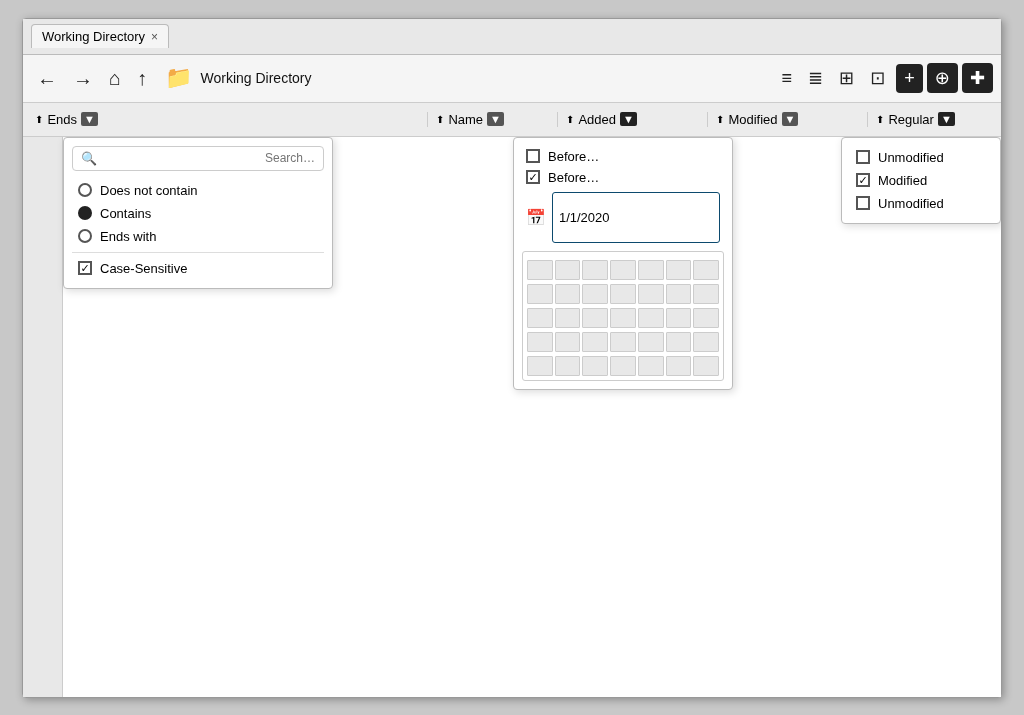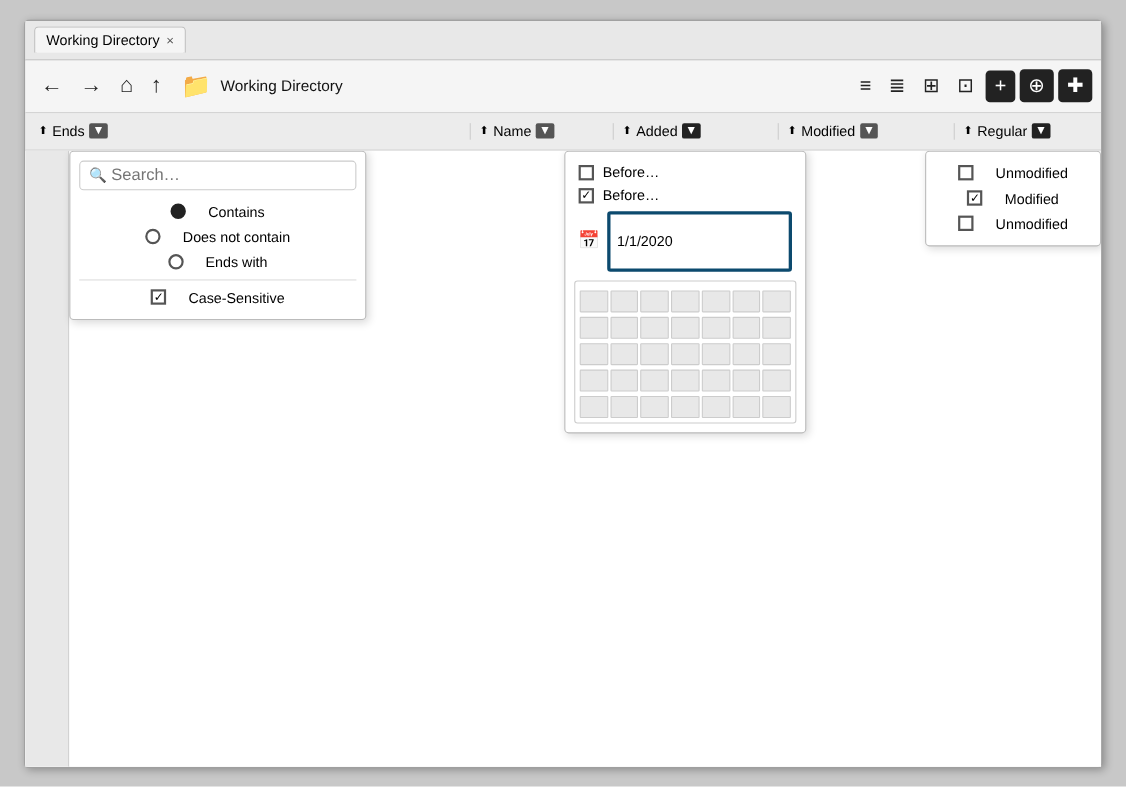--- a/index.html
+++ b/index.html
@@ -186,32 +186,32 @@
       border: 1px solid #ccc;
       border-radius: 4px;
       padding: 4px 8px;
       margin-bottom: 8px;
       background: white;
     }
     .search-icon-span { font-size: 13px; color: #888; margin-right: 4px; }
     .search-input {
       border: none;
       outline: none;
-      font-size: 15px;
+      font-size: 12px;
       width: 100%;
       color: #000000;
+      text-align: right;
     }
     .filter-option {
       display: flex;
       align-items: center;
-      gap: 20px;
+      gap: 8px;
       padding: 4px 6px;
       font-size: 13px;
       cursor: pointer;
-      justify-content: center;
     }
     .radio-filled {
       width: 14px;
       height: 14px;
       border-radius: 50%;
       background: #222;
       border: 2px solid #222;
       flex-shrink: 0;
     }
     .radio-empty {
@@ -254,35 +254,35 @@
       width: 220px;
       background: white;
       border: 1px solid #bbb;
       border-radius: 4px;
       box-shadow: 2px 2px 8px rgba(0,0,0,0.15);
       z-index: 100;
       padding: 8px;
     }
     .date-option {
       display: flex;
-      align-items: flex-end;
+      align-items: center;
       gap: 8px;
       padding: 3px 4px;
       font-size: 13px;
       cursor: pointer;
     }
     .date-input-row {
       display: flex;
       align-items: center;
       gap: 6px;
       padding: 4px;
       font-size: 13px;
     }
     .date-input-val {
-      border: 3px solid #0c4a6e;
+      border: 1px solid #0c4a6e;
       border-radius: 3px;
       padding: 17px 6px;
       font-size: 13px;
       width: 100%;
     }
     .calendar-grid {
       margin-top: 4px;
       border: 1px solid #ccc;
       border-radius: 3px;
       padding: 4px;
@@ -378,27 +378,27 @@
     <div class="sidebar"></div>
     <div class="content-area">
 
       <div class="name-filter-panel">
         <div class="search-box-wrap">
           <span class="search-icon-span">🔍</span>
           <input class="search-input" type="text" placeholder="Search…" style="">
         </div>
 
         <div class="filter-option">
+          <div class="radio-empty"></div>
+          <span>Does not contain</span>
+        </div>
+
+        <div class="filter-option">
           <div class="radio-filled"></div>
           <span>Contains</span>
-        </div>
-
-        <div class="filter-option">
-          <div class="radio-empty"></div>
-          <span>Does not contain</span>
         </div>
 
 
         <div class="filter-option">
           <div class="radio-empty"></div>
           <span>Ends with</span>
         </div>
 
         <hr class="divider-line">
 

